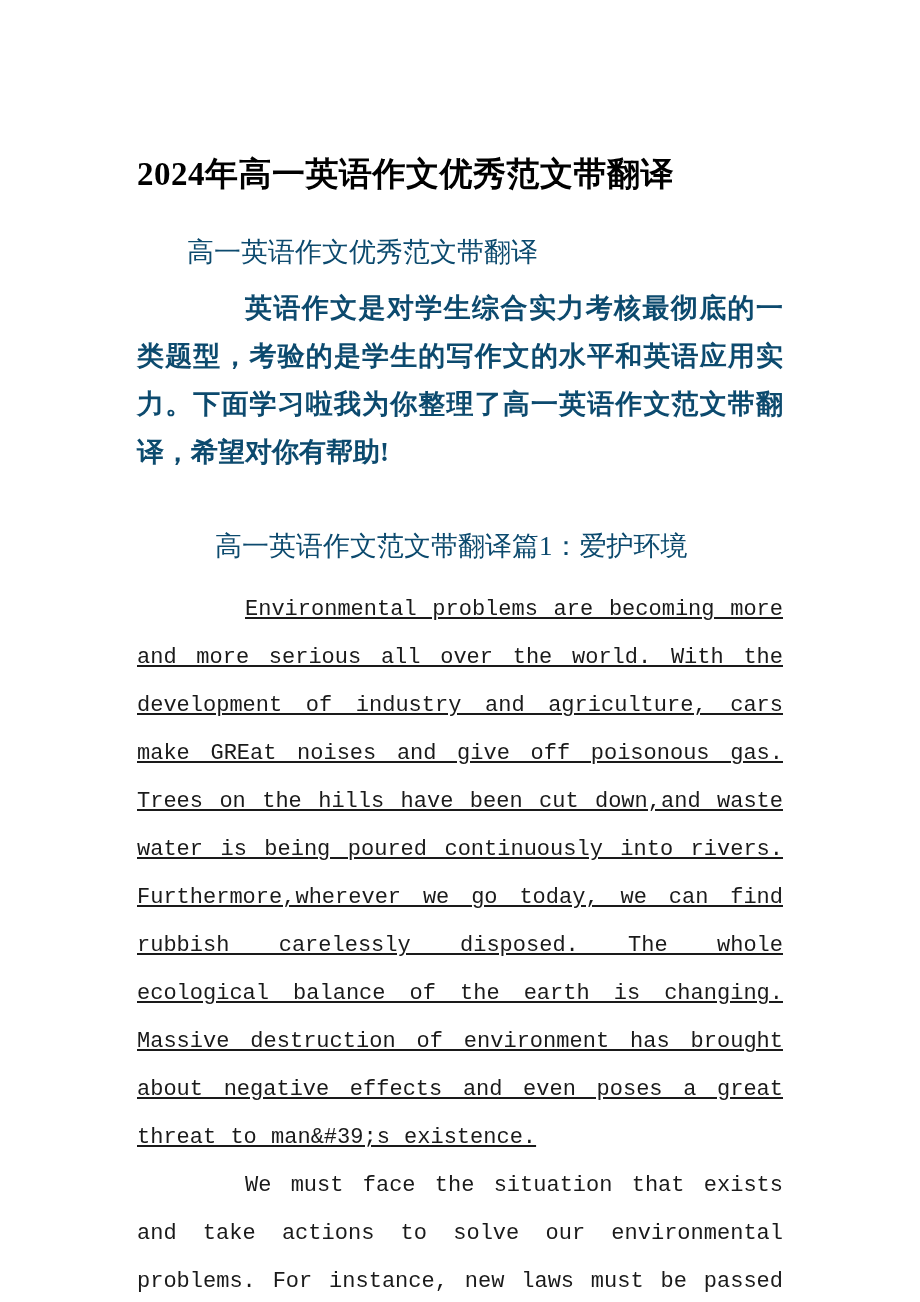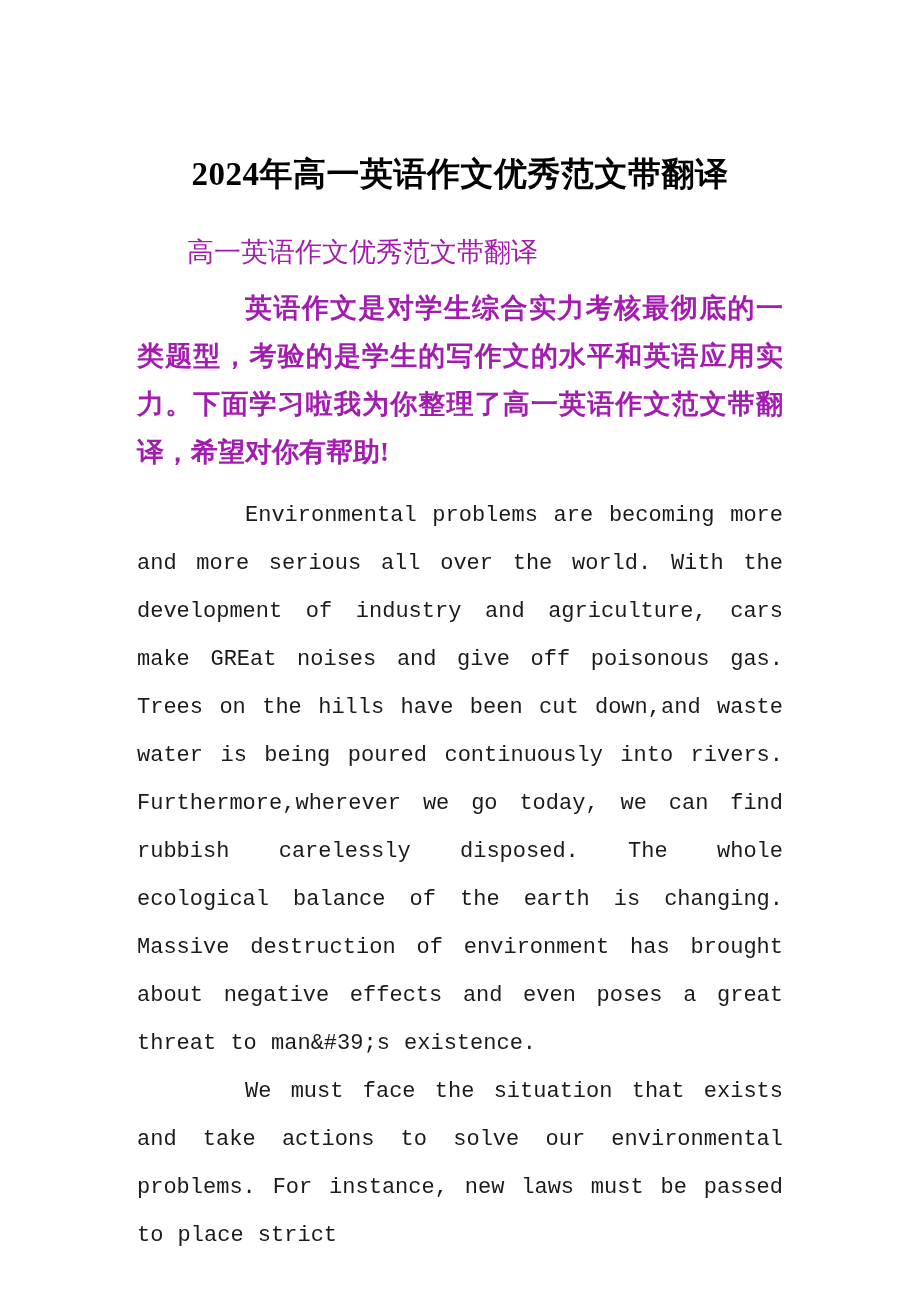--- a/index.html
+++ b/index.html
@@ -22,33 +22,33 @@
     width: 646px;
   }
 
   
   .doc-title {
     font-family: "Liberation Serif", "DejaVu Serif", serif;
     font-weight: bold;
     font-size: 33px;
     line-height: 44px;
     color: #000000;
-    text-align: center;
+    text-align: left;
     margin: 0;
     padding-top: 152px;
     letter-spacing: 0.5px;
     white-space: nowrap;
   }
 
   
   .cn-line {
     font-family: "Liberation Serif", "DejaVu Serif", serif;
     font-size: 27px;
     line-height: 48px;
-    color: #a21caf;
+    color: #0c4a6e;
     margin: 0;
     text-align: justify;
     text-justify: inter-character;
   }
   .cn-subtitle {
     padding-top: 32px;
     text-indent: 50px;
   }
   .cn-para {
     padding-top: 8px;
@@ -67,38 +67,40 @@
     line-height: 48px;
     color: #1a1a1a;
     margin: 0;
     text-align: justify;
     text-align-last: left;
     word-spacing: 1px;
   }
   .en-para-1 {
     padding-top: 16px;
     text-indent: 108px;
+    text-decoration: underline;
   }
   .en-para-2 {
     padding-top: 0px;
     text-indent: 108px;
   }
   .en-para-2 { margin-top: 0; }
 </style>
 </head>
 <body>
 
 <div class="page">
   <div class="doc-body">
 
     <h1 class="doc-title">2024年高一英语作文优秀范文带翻译</h1>
 
     <p class="cn-line cn-subtitle">高一英语作文优秀范文带翻译</p>
 
     <p class="cn-line cn-para">英语作文是对学生综合实力考核最彻底的一类题型，考验的是学生的写作文的水平和英语应用实力。下面学习啦我为你整理了高一英语作文范文带翻译，希望对你有帮助!</p>
 
+    <p class="cn-line cn-heading">高一英语作文范文带翻译篇1：爱护环境</p>
 
     <p class="en-para en-para-1">Environmental problems are becoming more and more serious all over the world. With the development of industry and agriculture, cars make GREat noises and give off poisonous gas. Trees on the hills have been cut down,and waste water is being poured continuously into rivers. Furthermore,wherever we go today, we can find rubbish carelessly disposed. The whole ecological balance of the earth is changing. Massive destruction of environment has brought about negative effects and even poses a great threat to man&amp;#39;s existence.</p>
 
     <p class="en-para en-para-2">We must face the situation that exists and take actions to solve our environmental problems. For instance, new laws must be passed to place strict</p>
 
   </div>
 </div>
 
 </body></html>

